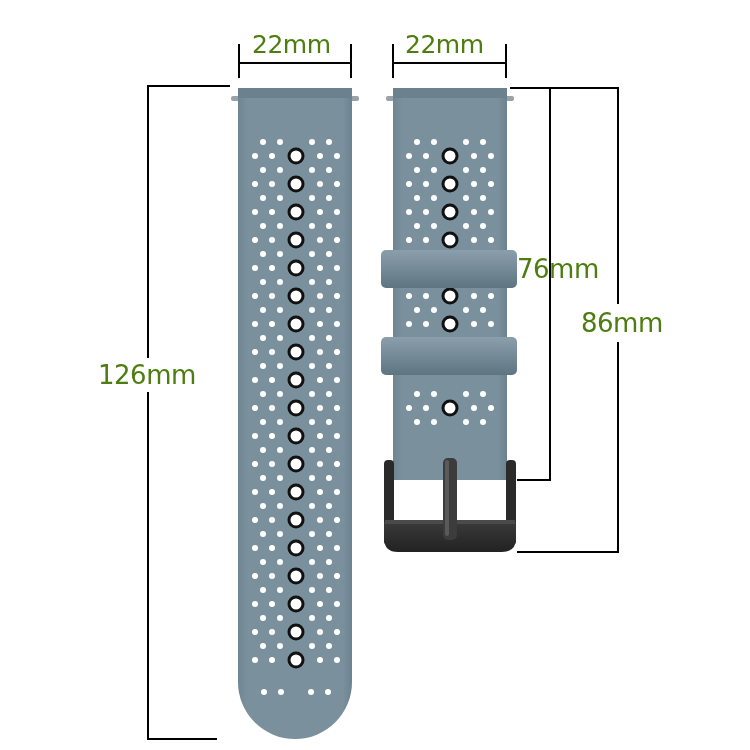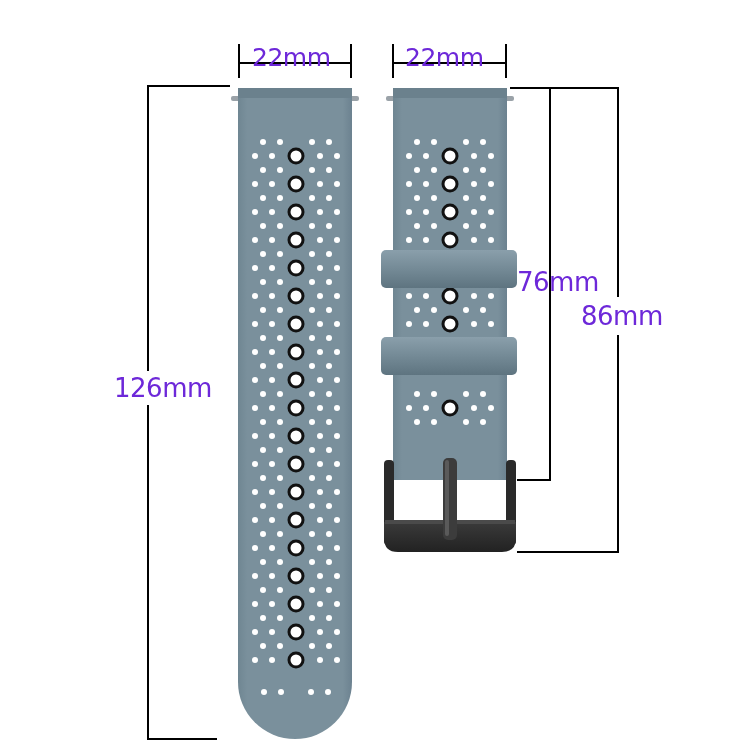--- a/index.html
+++ b/index.html
@@ -1,18 +1,18 @@
 <!DOCTYPE html>
 <html><head>
 <meta charset="utf-8">
 <style>
   html, body { margin:0; padding:0; background:#ffffff; }
   body { width:750px; height:750px; position:relative; overflow:hidden; font-family:"DejaVu Sans", sans-serif; }
   .line { position:absolute; background:#000; }
-  .label { position:absolute; font-size:26px; color:#6d28d9; background:#fff; line-height:30px; letter-spacing:-0.5px; white-space:nowrap;margin-top:13px; }
+  .label { position:absolute; font-size:26px; color:#4d7c0f; background:#fff; line-height:30px; letter-spacing:-0.5px; white-space:nowrap; }
   svg { position:absolute; left:0; top:0; }
 </style>
 </head>
 <body>
 
 <svg width="750" height="750" viewBox="0 0 750 750">
   <defs>
     <linearGradient id="strapGrad" x1="0" x2="1" y1="0" y2="0">
       <stop offset="0" stop-color="#6f8692"></stop>
       <stop offset="0.08" stop-color="#7a909c"></stop>
@@ -329,22 +329,22 @@
 <div class="label" style="left:252px;top:30px;font-size:25px;background:transparent;">22mm</div>
 
 <div class="line" style="left:392px;top:44px;width:2px;height:34px;"></div>
 <div class="line" style="left:505px;top:44px;width:2px;height:34px;"></div>
 <div class="line" style="left:392px;top:62px;width:115px;height:2px;"></div>
 <div class="label" style="left:405px;top:30px;font-size:25px;background:transparent;">22mm</div>
 
 <div class="line" style="left:147px;top:85px;width:83px;height:2px;"></div>
 <div class="line" style="left:147px;top:85px;width:2px;height:655px;"></div>
 <div class="line" style="left:147px;top:738px;width:70px;height:2px;"></div>
-<div class="label" style="left:114px;top:358px;padding:2px 0;">126mm</div>
+<div class="label" style="left:98px;top:358px;padding:2px 0;">126mm</div>
 
 <div class="line" style="left:510px;top:87px;width:108px;height:2px;"></div>
 <div class="line" style="left:549px;top:87px;width:2px;height:393px;"></div>
 <div class="line" style="left:517px;top:479px;width:34px;height:2px;"></div>
 <div class="label" style="left:517px;top:252px;padding:2px 0;background:transparent;">76mm</div>
 
 <div class="line" style="left:617px;top:87px;width:2px;height:466px;"></div>
 <div class="line" style="left:517px;top:551px;width:102px;height:2px;"></div>
-<div class="label" style="left:581px;top:284px;padding:4px 0;">86mm</div>
+<div class="label" style="left:581px;top:304px;padding:4px 0;">86mm</div>
 
 </body></html>

